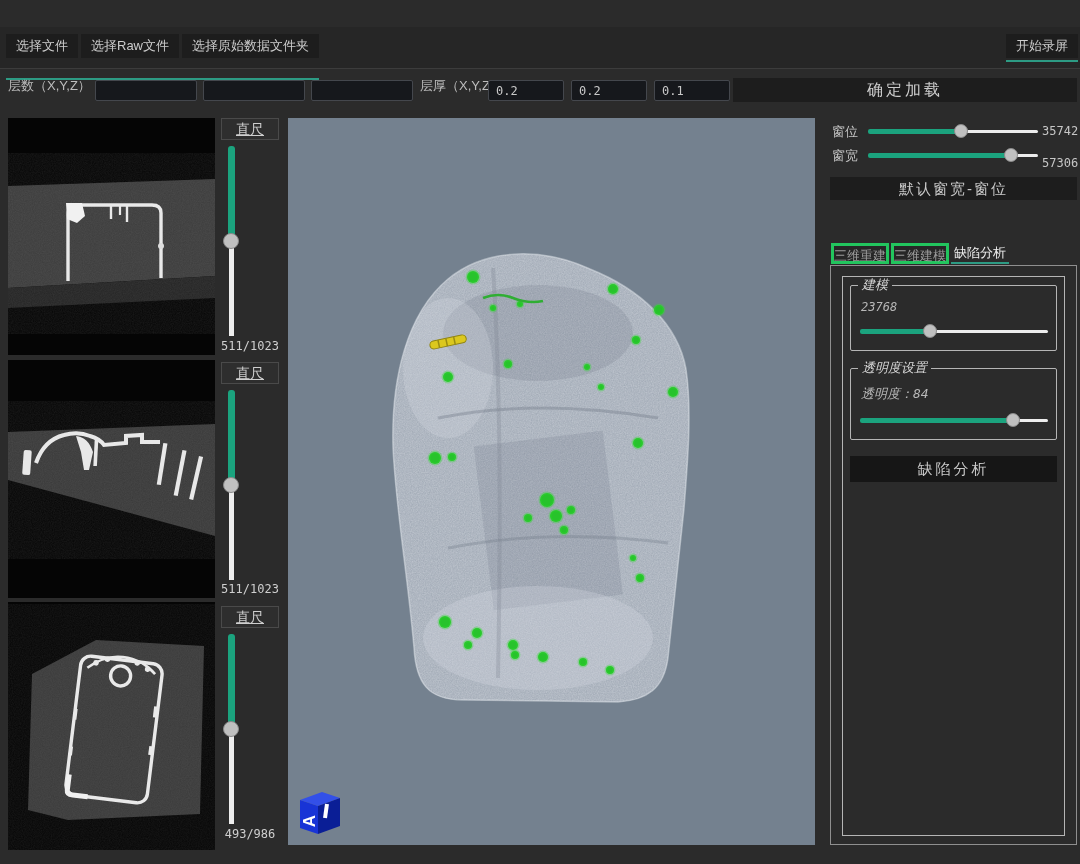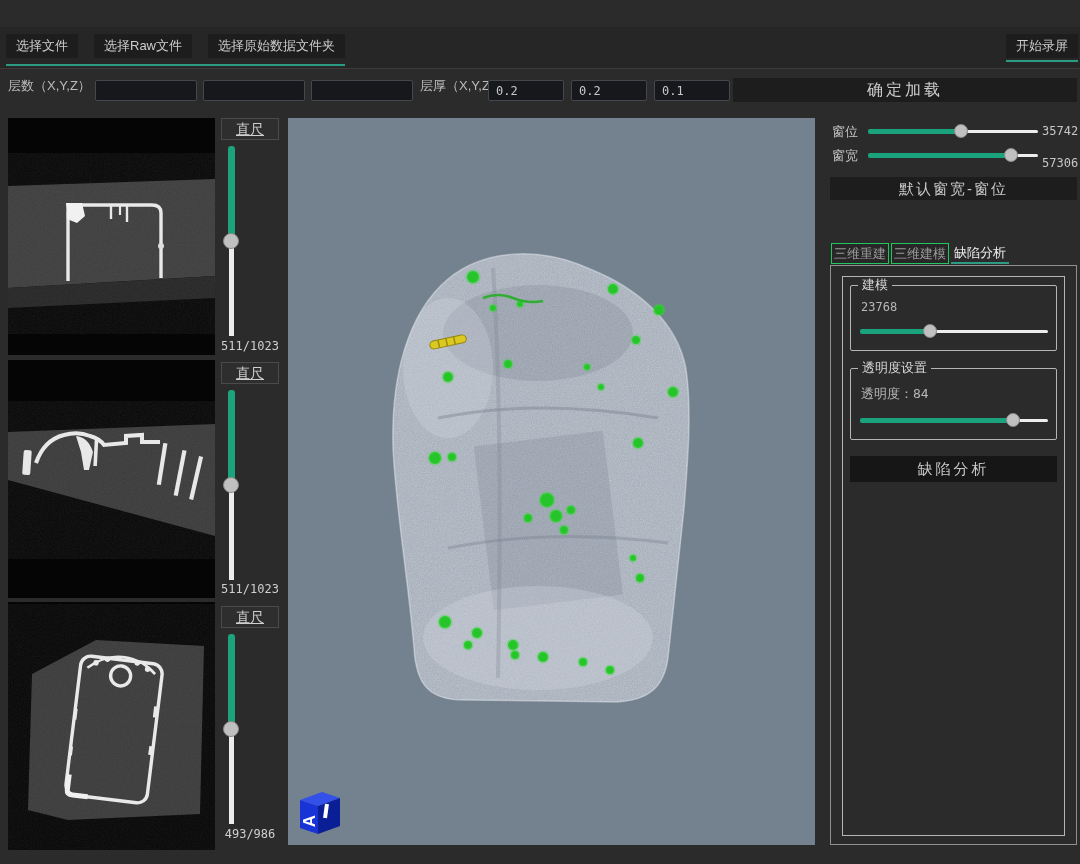--- a/index.html
+++ b/index.html
@@ -17,21 +17,21 @@
   
   .titlebar{position:absolute;left:0;top:0;width:1080px;height:26px;background:#ffffff;border-bottom:1px solid #d8d8d8;}
   .app-icon{position:absolute;left:10px;top:7px;width:13px;height:13px;border:1px solid #8a8a8a;
             background:linear-gradient(90deg,#2e6e62 0 52%,#cfd6d3 52% 100%);}
   .win-title{position:absolute;left:32px;top:0;height:26px;line-height:26px;font-size:13px;color:#1b1b1b;}
   .win-ctl{position:absolute;top:0;width:34px;height:26px;text-align:center;line-height:26px;font-size:13px;color:#3c3c3c;cursor:default;}
   .win-min{left:936px;} .win-max{left:990px;} .win-close{left:1042px;}
 
   
   .toolbar{position:absolute;left:0;top:27px;width:1080px;height:42px;background:var(--bg2);border-bottom:1px solid #3c3c3c;}
-  .tb-group{position:absolute;left:6px;top:7px;display:inline-flex;gap:16px;border-bottom:2px solid var(--accent);padding-bottom:6px;}
+  .tb-group{position:absolute;left:6px;top:7px;display:inline-flex;gap:3px;border-bottom:2px solid var(--accent);padding-bottom:20px;}
   .tb-btn{background:var(--btn);color:var(--txt);font-size:13px;height:24px;line-height:24px;padding:0 10px;white-space:nowrap;}
   .tb-rec{position:absolute;right:2px;top:7px;border-bottom:2px solid var(--accent);padding-bottom:2px;}
 
   
   .plabel{position:absolute;top:76px;height:20px;line-height:20px;font-size:13px;color:#bdbdbd;}
   .pinput{position:absolute;top:80px;height:21px;background:var(--inp);border:1px solid var(--inpb);border-radius:2px;
           color:#c9c9c9;font-size:12px;padding:0 7px;outline:none;font-family:"DejaVu Sans Mono",monospace;}
   .load-btn{position:absolute;left:733px;top:78px;width:344px;height:24px;background:var(--btn);
             color:#cccccc;font-size:16px;letter-spacing:3px;text-align:center;line-height:24px;}
 
@@ -57,26 +57,26 @@
 
   
   .viewport{position:absolute;left:288px;top:118px;width:527px;height:727px;background:var(--vp);}
   .viewport svg{display:block;width:100%;height:100%;}
 
   
   .rp-label{position:absolute;height:15px;line-height:15px;font-size:13px;color:#c6c6c6;}
   .rp-value{position:absolute;height:15px;line-height:15px;font-size:12px;color:#c6c6c6;font-family:"DejaVu Sans Mono",monospace;}
   .rp-btn{position:absolute;left:830px;width:247px;height:23px;background:var(--btn);color:#c9c9c9;
           font-size:15px;letter-spacing:2px;text-align:center;line-height:23px;}
-  .tab{position:absolute;top:243px;height:21px;width:58px;background:#272727;border:1px solid #22c55e;
+  .tab{position:absolute;top:243px;height:21px;width:58px;background:#272727;border:3px solid #22c55e;
        color:#9c9c9c;font-size:13px;text-align:center;line-height:19px;}
   .tab.active{background:#2b2b2b;color:#efefef;border:none;border-bottom:2px solid var(--accent);line-height:19px;}
   .tabpane{position:absolute;left:830px;top:265px;width:247px;height:580px;border:1px solid #8f8f8f;background:var(--bg);}
   .innerframe{position:absolute;left:842px;top:276px;width:223px;height:560px;border:1px solid #b5b5b5;}
-  .groupbox{position:absolute;border:1px solid #b5b5b5;border-radius:2px;}
+  .groupbox{position:absolute;border:1px solid #b5b5b5;border-radius:2px;font-style:italic;}
   .gtitle{position:absolute;top:-9px;left:7px;background:var(--bg);padding:0 4px;color:#d8d8d8;font-size:13px;line-height:16px;}
   .gvalue{position:absolute;left:10px;font-size:12px;color:#b8b8b8;font-family:"DejaVu Sans Mono",monospace;}
   .defect-btn{position:absolute;left:850px;top:456px;width:207px;height:26px;background:#161616;color:#c9c9c9;
               font-size:15px;letter-spacing:3px;text-align:center;line-height:26px;}
 </style>
 </head>
 <body>
 
 <svg width="0" height="0" style="position:absolute" aria-hidden="true">
   <defs>

